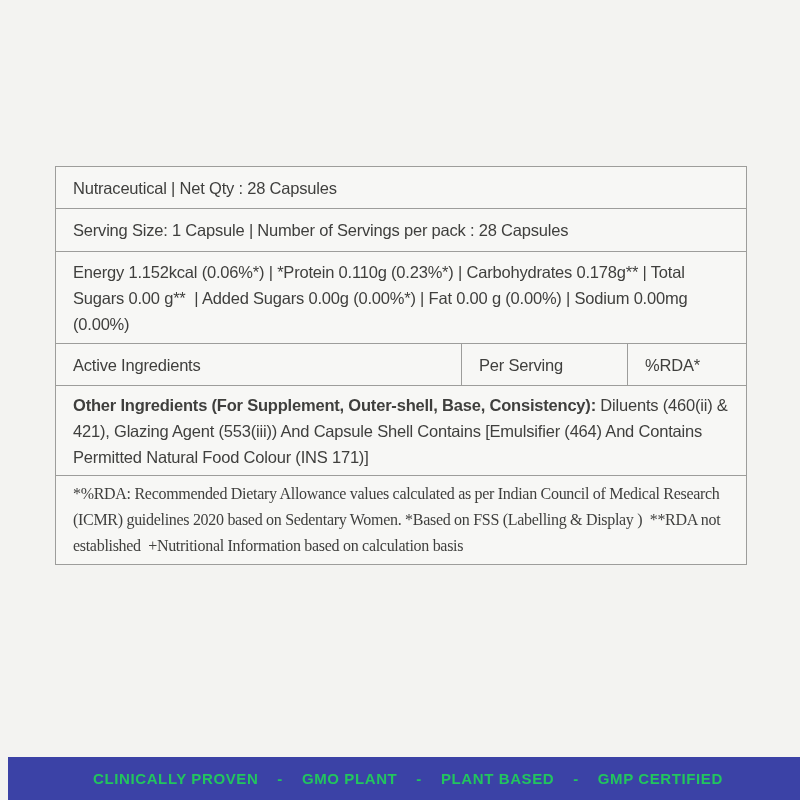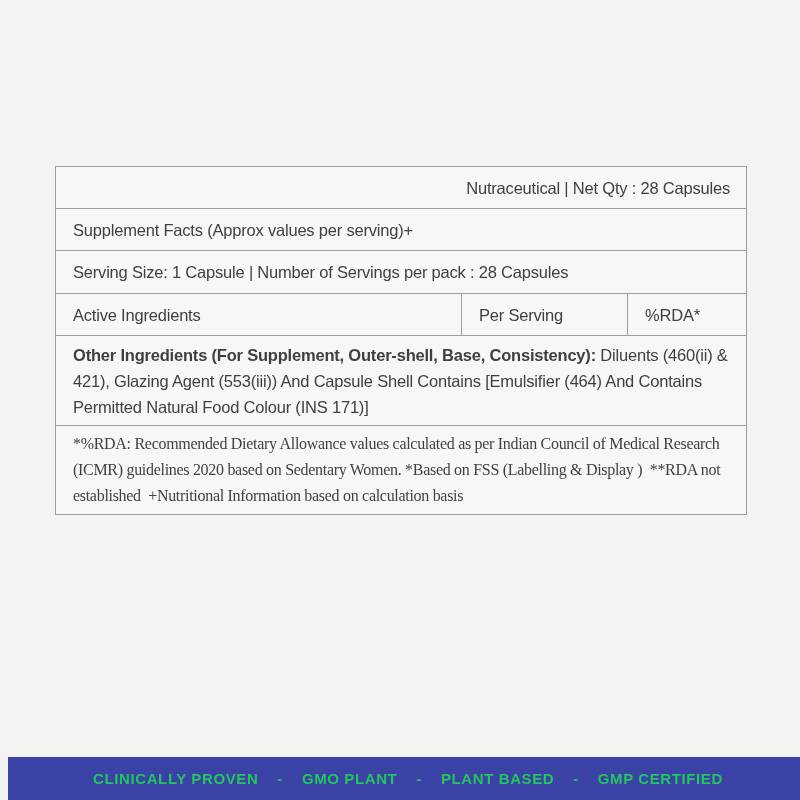--- a/index.html
+++ b/index.html
@@ -38,21 +38,21 @@
     letter-spacing: -0.2px;
     color: #3f3f3d;
     vertical-align: middle;
     padding: 4px 16px 4px 17px;
     line-height: 26px;
   }
   col.c1 { width: 406px; }
   col.c2 { width: 166px; }
   col.c3 { width: 119px; }
 
-  tr.r1 td { height: 33px; text-align: right; }
+  tr.r1 td { height: 33px; }
   tr.r2 td { height: 33px; }
   tr.r3 td { height: 34px; }
   tr.r4 td { height: 83px; white-space: pre-wrap; }
   tr.r5 td { height: 33px; font-weight: normal; }
   tr.r6 td { height: 54px; }
   tr.r7 td { height: 81px; white-space: pre-wrap; }
   tr.r8 td { height: 80px; white-space: pre-wrap; font-size: 16px; letter-spacing: -0.3px; font-family: Liberation Serif, serif; }
 
   td.center { padding-left: 4px; padding-right: 4px; }
   td.ing-name { padding-right: 110px; }
@@ -86,25 +86,25 @@
     <table class="facts">
       <colgroup>
         <col class="c1">
           <col class="c2">
           <col class="c3">
       </colgroup>
       <tbody>
         <tr class="r1">
           <td colspan="3">Nutraceutical | Net Qty : 28 Capsules</td>
         </tr>
-        <tr class="r2">
-          <td colspan="3">Supplement Facts (Approx values per serving)+</td>
-        </tr>
         <tr class="r3">
           <td colspan="3">Serving Size: 1 Capsule | Number of Servings per pack : 28 Capsules</td>
+        </tr>
+        <tr class="r4">
+          <td colspan="3">Energy 1.152kcal (0.06%*) | *Protein 0.110g (0.23%*) | Carbohydrates 0.178g** | Total Sugars 0.00 g**  | Added Sugars 0.00g (0.00%*) | Fat 0.00 g (0.00%) | Sodium 0.00mg (0.00%)</td>
         </tr>
         <tr class="r5">
           <td>Active Ingredients</td>
           <td class="center">Per Serving</td>
           <td class="center">%RDA*</td>
         </tr>
         <tr class="r7">
           <td colspan="3"><b>Other Ingredients (For Supplement, Outer-shell, Base, Consistency):</b><span> Diluents (460(ii) &amp; 421), Glazing Agent (553(iii)) And Capsule Shell Contains [Emulsifier (464) And Contains Permitted Natural Food Colour (INS 171)]</span></td>
         </tr>
         <tr class="r8">

